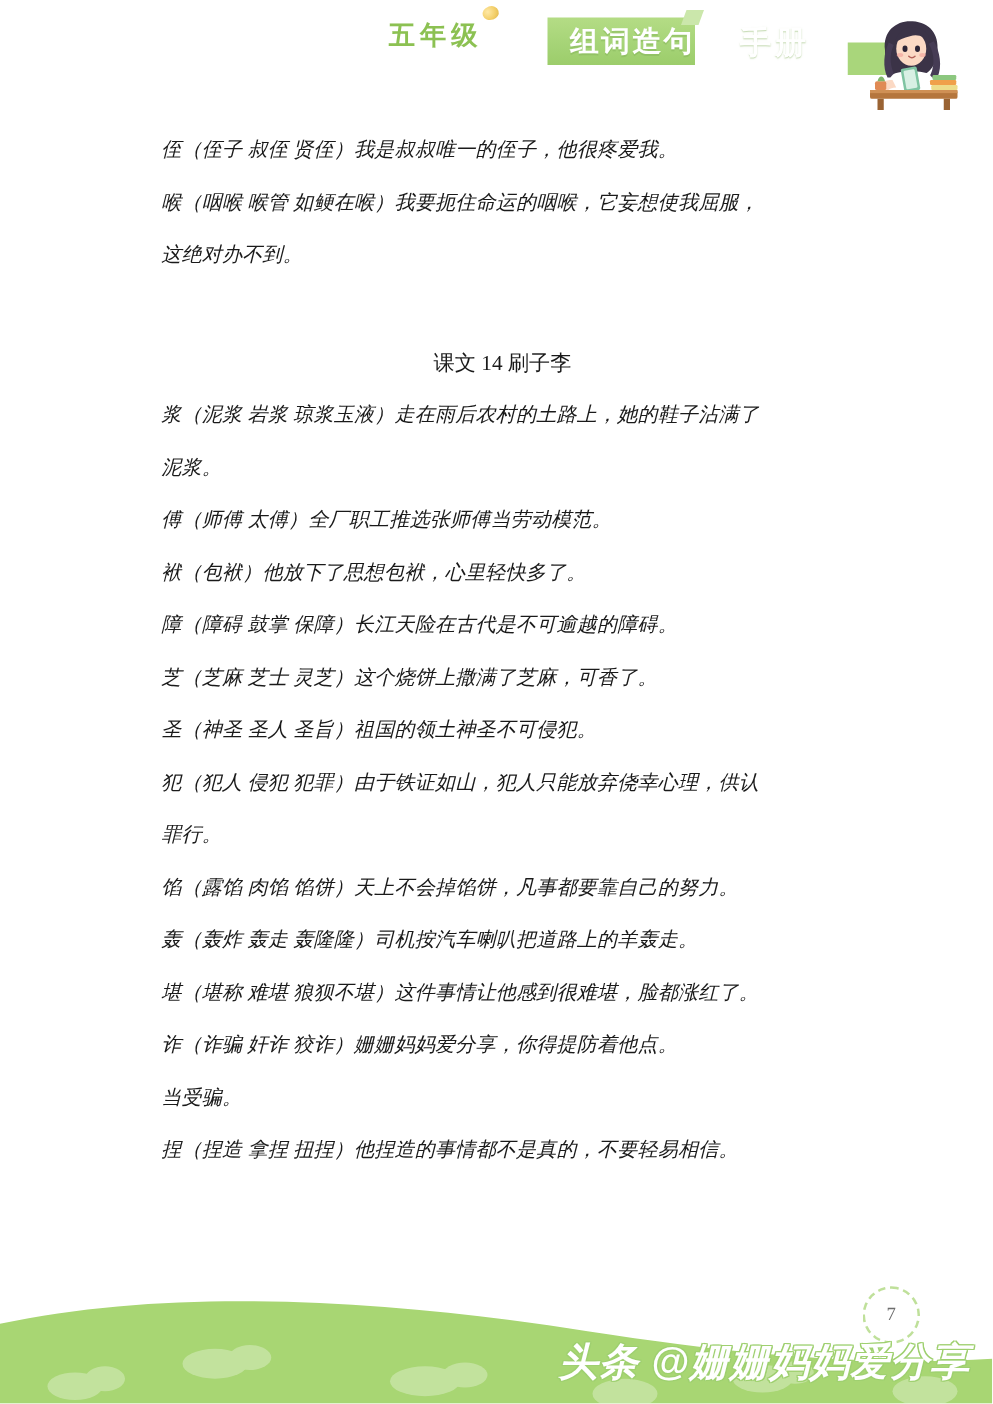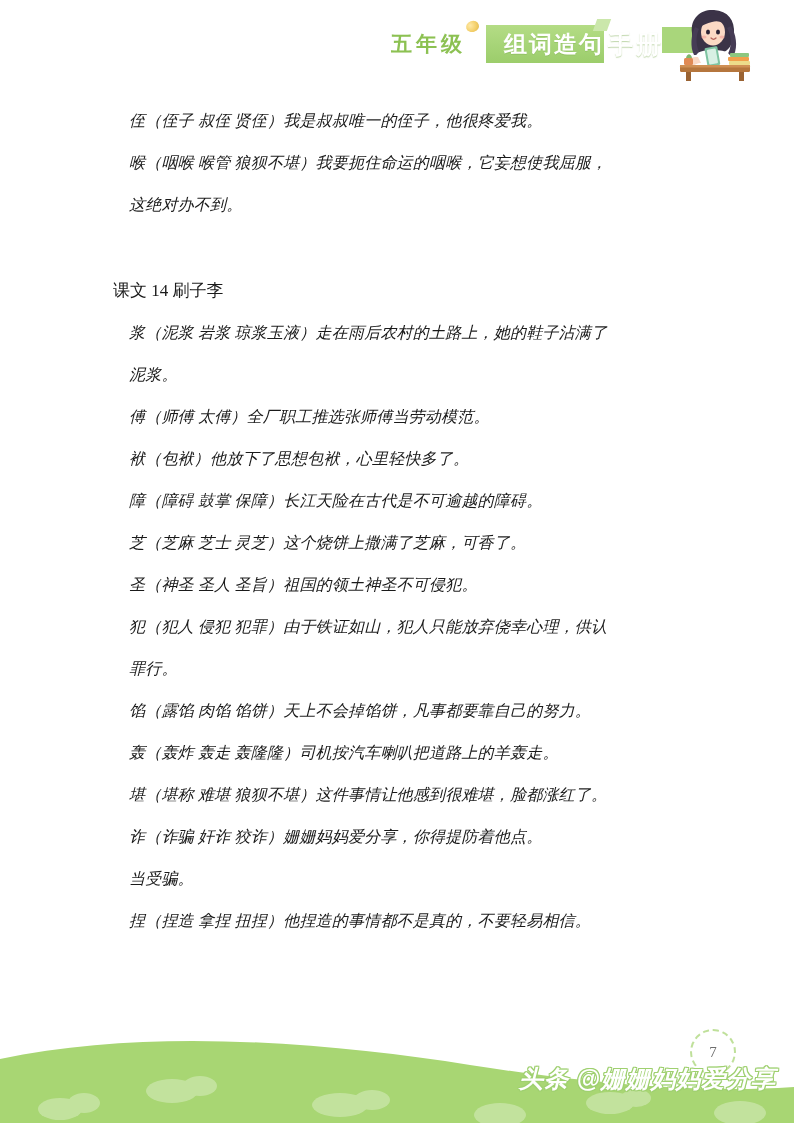--- a/index.html
+++ b/index.html
@@ -18,25 +18,26 @@
   
   .header {
     position: absolute;
     top: 0;
     left: 0;
     width: 794px;
     height: 92px;
   }
   .header-inner {
     position: absolute;
-    right: 36px;
+    right: 20px;
     top: 14px;
     display: flex;
-    align-items: center;
+    align-items: flex-start;
     height: 60px;
+    gap: 32px;
   }
   .grade-label {
     font-size: 21px;
     letter-spacing: 4px;
     color: #8cc152;
     font-family: "Liberation Serif", "DejaVu Serif", serif;
     font-weight: bold;
     position: relative;
     padding-right: 4px;
     white-space: nowrap;
@@ -121,20 +122,21 @@
     margin-left: 16px;
   }
   .section-heading {
     font-size: 17px;
     line-height: 42px;
     color: #1a1a1a;
     font-family: "Liberation Serif", "DejaVu Serif", serif;
     font-style: normal;
     white-space: nowrap;
     margin-top: 44px;
+    text-align: center;
   }
 
   
   .footer {
     position: absolute;
     left: 0;
     bottom: 0;
     width: 794px;
     height: 110px;
     overflow: hidden;
@@ -152,22 +154,22 @@
     align-items: center;
     justify-content: center;
     font-size: 15px;
     color: #6d6d6d;
     font-family: "Liberation Serif", "DejaVu Serif", serif;
     z-index: 4;
   }
   .watermark {
     position: absolute;
     right: 18px;
-    bottom: 28px;
-    font-size: 24px;
+    bottom: 12px;
+    font-size: 31px;
     font-weight: bold;
     font-style: italic;
     color: #ffffff;
     letter-spacing: 1px;
     white-space: nowrap;
     text-shadow:
        1px 0 0 #9fd070, -1px 0 0 #9fd070,
        0 1px 0 #9fd070, 0 -1px 0 #9fd070,
        1px 1px 0 #9fd070, -1px -1px 0 #9fd070,
        1px -1px 0 #9fd070, -1px 1px 0 #9fd070;
@@ -236,21 +238,21 @@
         <path d="M24 51 C25 46 29 46 30 51 Z" fill="#7fb56a"></path>
       </svg>
     </div>
   </div>
 </div>
 
 <div class="content">
 
   <div>
     <div class="line">侄（侄子  叔侄  贤侄）我是叔叔唯一的侄子，他很疼爱我。</div>
-    <div class="line">喉（咽喉  喉管  狼狈不堪）我要扼住命运的咽喉，它妄想使我屈服，</div>
+    <div class="line">喉（咽喉  喉管  如鲠在喉）我要扼住命运的咽喉，它妄想使我屈服，</div>
     <div class="line">这绝对办不到。</div>
   </div>
 
   <div class="section-heading">课文 14  刷子李</div>
 
   <div>
     <div class="line">浆（泥浆  岩浆  琼浆玉液）走在雨后农村的土路上，她的鞋子沾满了</div>
     <div class="line">泥浆。</div>
     <div class="line">傅（师傅  太傅）全厂职工推选张师傅当劳动模范。</div>
     <div class="line">袱（包袱）他放下了思想包袱，心里轻快多了。</div>

